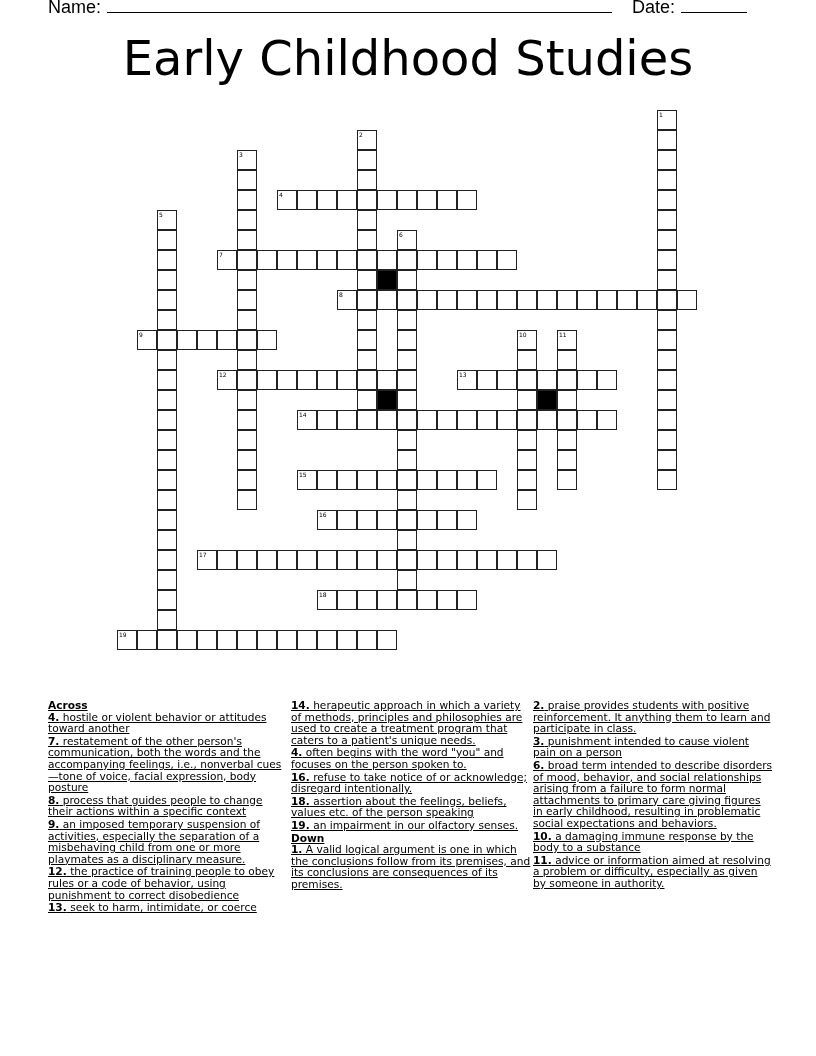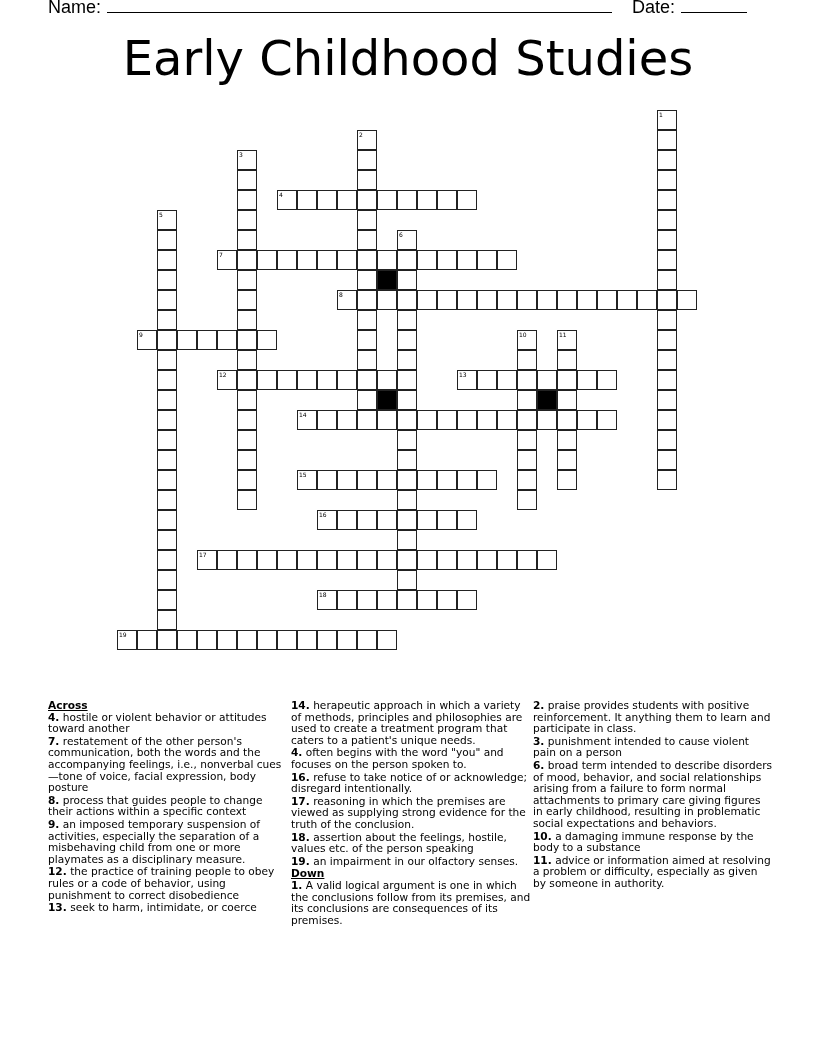--- a/index.html
+++ b/index.html
@@ -10,21 +10,21 @@
   .date-field { display:inline-block; width:66px; border-bottom:1px solid #000; height:16px; margin-left:6px; vertical-align:baseline; }
   .title { position:absolute; top:30px; left:0; width:816px; text-align:center; font-family:"DejaVu Sans", sans-serif; font-size:48px; letter-spacing:0px; font-weight:normal; }
   .grid { position:absolute; left:117px; top:110px; width:600px; height:560px; }
   .cell { position:absolute; width:20px; height:20px; box-sizing:border-box; border:1px solid #222; background:#fff; }
   .cell.black { background:#000; }
   .num { position:absolute; left:1px; top:0px; font-size:6px; line-height:7px; font-family:"DejaVu Sans", sans-serif; }
   .clues { position:absolute; top:700px; font-size:10.6px; line-height:11.6px; font-family:"DejaVu Sans", sans-serif; }
   .col1 { left:48px; width:240px; }
   .col2 { left:291px; width:240px; }
   .col3 { left:533px; width:240px; }
-  .clue { margin-bottom:1px; }
+  .clue { margin-bottom:1px;text-decoration:underline; }
   .clue b { font-weight:bold; }
   .sec { font-weight:bold; text-decoration:underline; }
 </style>
 </head>
 <body>
 
 <div class="header-line">
   <span class="lbl">Name:</span><span class="name-field"></span><span class="lbl">Date:</span><span class="date-field"></span>
 </div>
 
@@ -310,22 +310,21 @@
   <div class="clue"><b>8.</b><span> process that guides people to change their actions within a specific context</span></div>
   <div class="clue"><b>9.</b><span> an imposed temporary suspension of activities, especially the separation of a misbehaving child from one or more playmates as a disciplinary measure.</span></div>
   <div class="clue"><b>12.</b><span> the practice of training people to obey rules or a code of behavior, using punishment to correct disobedience</span></div>
   <div class="clue"><b>13.</b><span> seek to harm, intimidate, or coerce</span></div>
 </div>
 
 <div class="clues col2">
   <div class="clue"><b>14.</b><span> herapeutic approach in which a variety of methods, principles and philosophies are used to create a treatment program that caters to a patient's unique needs.</span></div>
   <div class="clue"><b>4.</b><span> often begins with the word "you" and focuses on the person spoken to.</span></div>
   <div class="clue"><b>16.</b><span> refuse to take notice of or acknowledge; disregard intentionally.</span></div>
-  <div class="clue"><b>17.</b><span> reasoning in which the premises are viewed as supplying strong evidence for the truth of the conclusion.</span></div>
-  <div class="clue"><b>18.</b><span> assertion about the feelings, hostile, values etc. of the person speaking</span></div>
+  <div class="clue"><b>18.</b><span> assertion about the feelings, beliefs, values etc. of the person speaking</span></div>
   <div class="clue"><b>19.</b><span> an impairment in our olfactory senses.</span></div>
   <div class="sec">Down</div>
   <div class="clue"><b>1.</b><span> A valid logical argument is one in which the conclusions follow from its premises, and its conclusions are consequences of its premises.</span></div>
 </div>
 
 <div class="clues col3">
   <div class="clue"><b>2.</b><span> praise provides students with positive reinforcement. It anything them to learn and participate in class.</span></div>
   <div class="clue"><b>3.</b><span> punishment intended to cause violent pain on a person</span></div>
   <div class="clue"><b>6.</b><span> broad term intended to describe disorders of mood, behavior, and social relationships arising from a failure to form normal attachments to primary care giving figures in early childhood, resulting in problematic social expectations and behaviors.</span></div>
   <div class="clue"><b>10.</b><span> a damaging immune response by the body to a substance</span></div>

